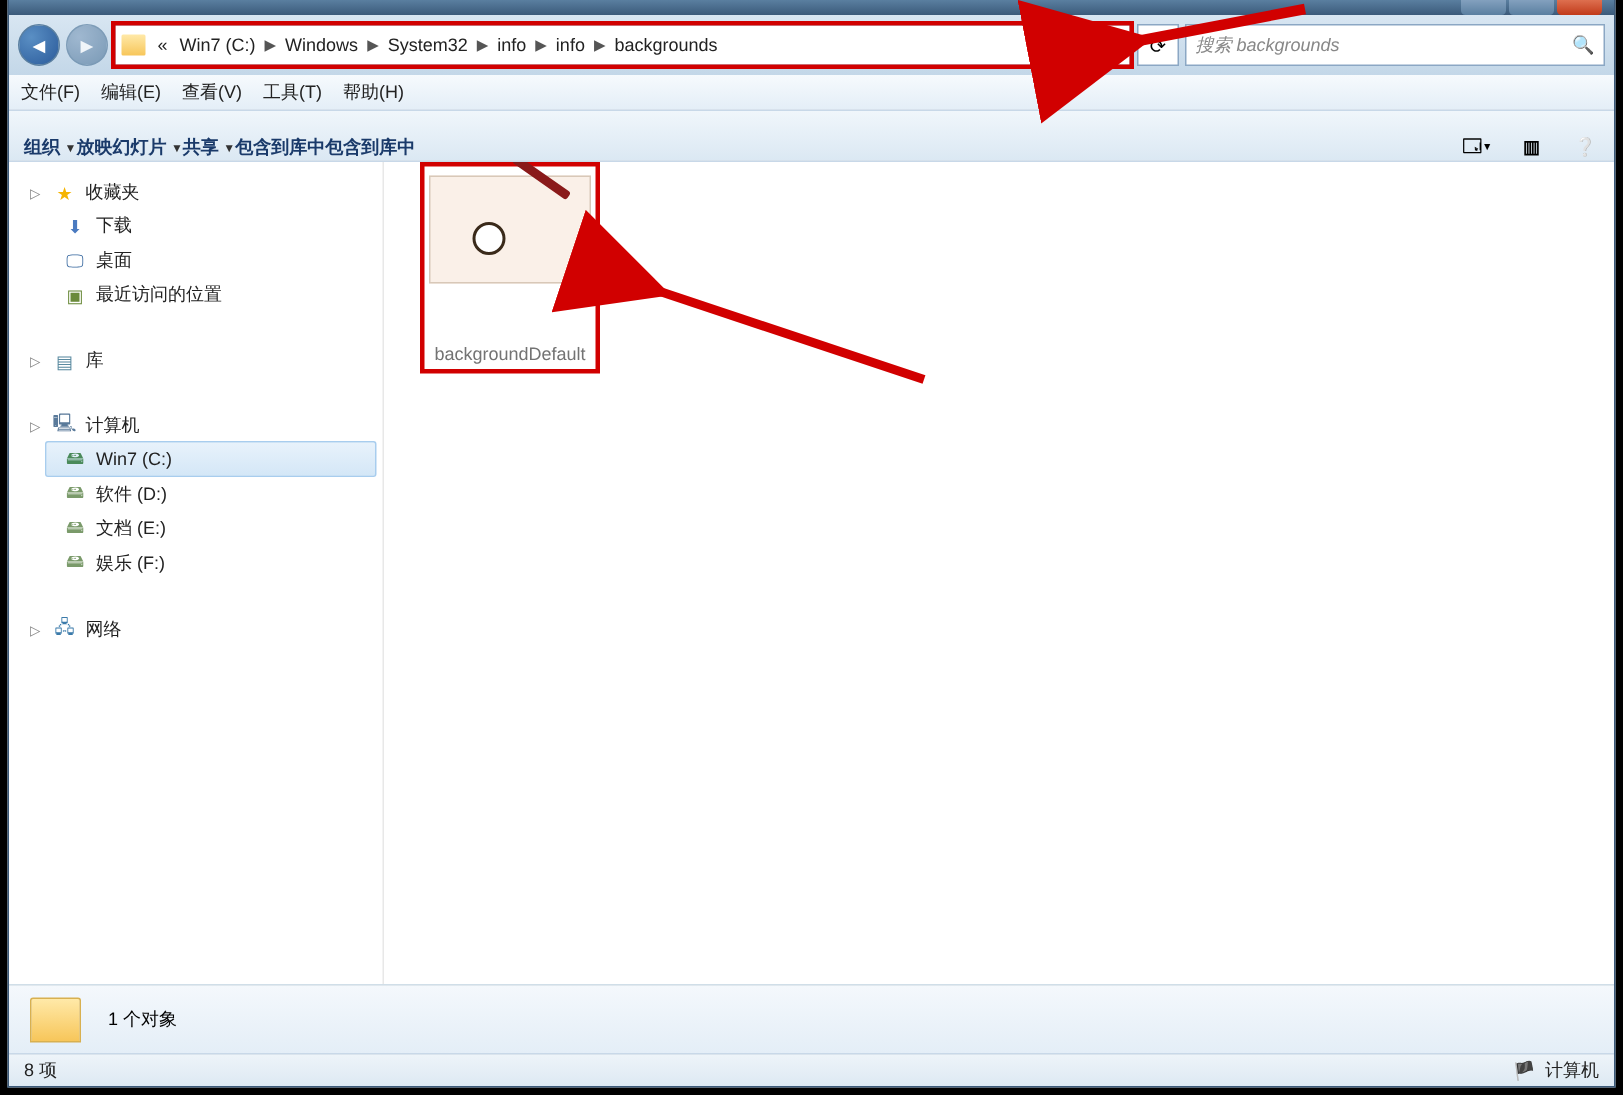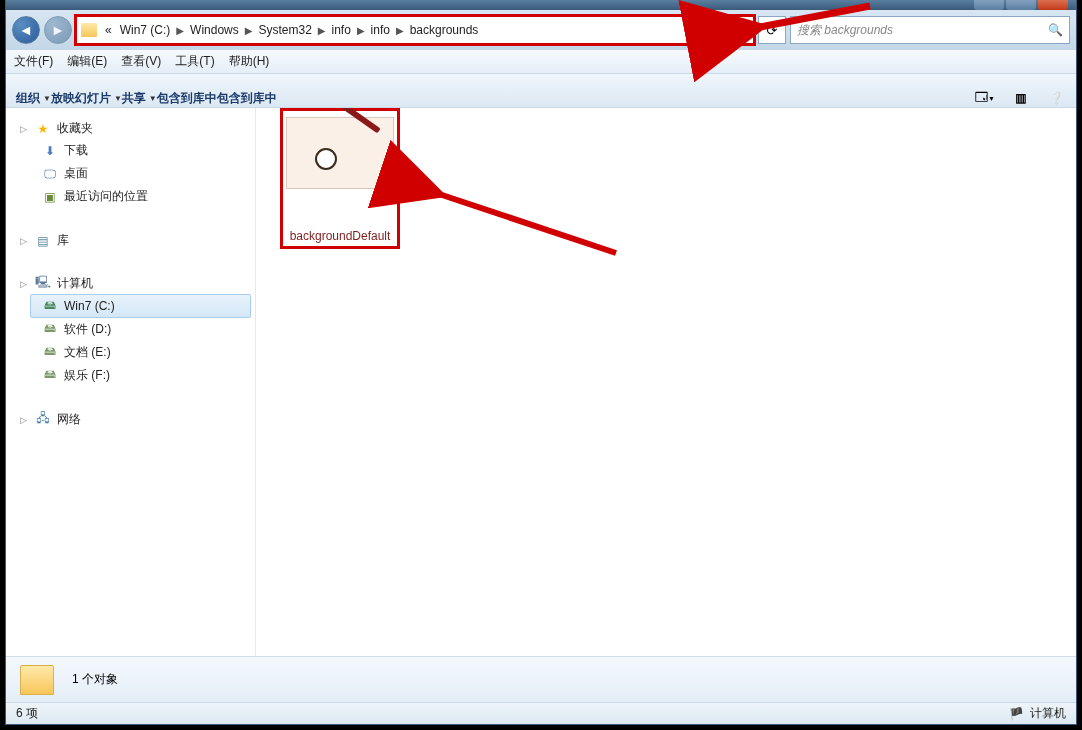--- a/index.html
+++ b/index.html
@@ -51,21 +51,21 @@
   .ic-comp { color: #5a7a9a; }
   .ic-drive { color: #7a9a6a; }
   .ic-osdrive { color: #4a8a5a; }
   .ic-net { color: #3a7aaa; }
   .content { flex: 1; padding: 14px; position: relative; }
   .file { position: absolute; left: 24px; top: 0; width: 120px; text-align: center; font-size: 12px; }
   .file.highlight { border: 3px solid #d10000; padding: 2px; }
   .thumb { width: 108px; height: 72px; background: #faf0e8; border: 1px solid #d8c8b8; margin: 4px auto 6px; position: relative; }
   .thumb::before { content:''; position:absolute; left:28px; top:30px; width:18px; height:18px; border-radius:50%; background:#fff; border:2px solid #3a2a1a; }
   .thumb::after { content:''; position:absolute; right:14px; top:10px; width:44px; height:6px; background:#8a1a1a; transform: rotate(35deg); transform-origin: right; border-radius: 2px; }
-  .fname { color: #7f1d1d; line-height: 1.25; word-break: break-all; margin-top: 40px; }
+  .fname { color: #737373; line-height: 1.25; word-break: break-all; margin-top: 40px; }
   
   .arrow { position: absolute; pointer-events:none; }
   .arrow svg { overflow: visible; }
   
   .details { height: 46px; background: linear-gradient(#f4f8fc,#e4eef7); border-top: 1px solid #d0dee8; display: flex; align-items: center; padding: 0 14px; gap: 18px; font-size: 12px; }
   .det-ic { width: 34px; height: 30px; background: linear-gradient(#ffe9a8,#f7c65a); border-radius: 2px 2px 0 0; border: 1px solid #d8b050; }
   .statusbar { height: 22px; background: linear-gradient(#eef4f9,#dde9f3); border-top: 1px solid #c8d8e8; display: flex; align-items: center; padding: 0 10px; font-size: 12px; color: #222; }
   .sb-right { margin-left: auto; display: flex; align-items: center; gap: 6px; }
   .flag { color:#4a7ac0; }
 </style>
@@ -219,21 +219,21 @@
       </div>
     </div>
   </div>
 
   <div class="details">
     <div class="det-ic"></div>
     <span>1 个对象</span>
   </div>
 
   <div class="statusbar">
-    <span>6 项</span>
+    <span>8 项</span>
     <div class="sb-right">
       <span class="flag">🏴</span>
       <span>计算机</span>
     </div>
   </div>
 </div>
 
 <div class="arrow" style="left:740px; top:0;">
   <svg width="140" height="40">
       <defs>

